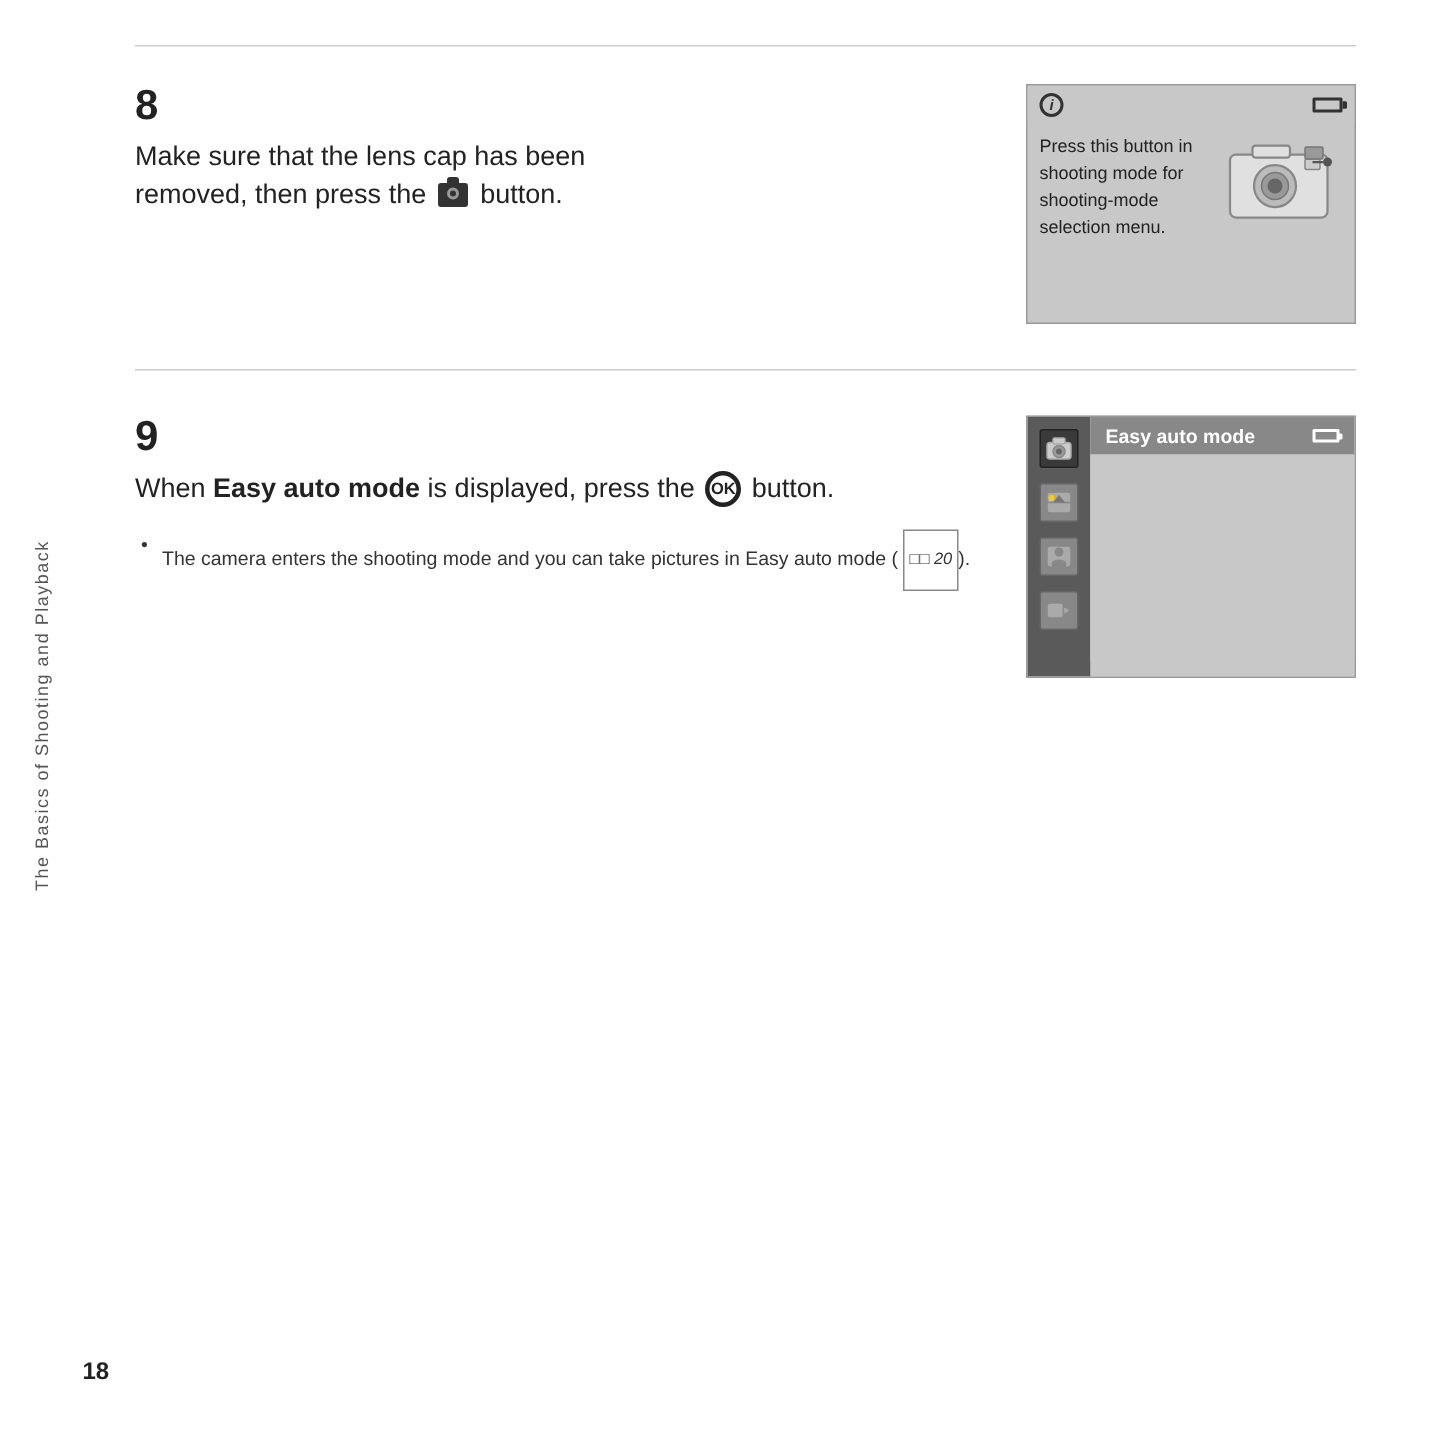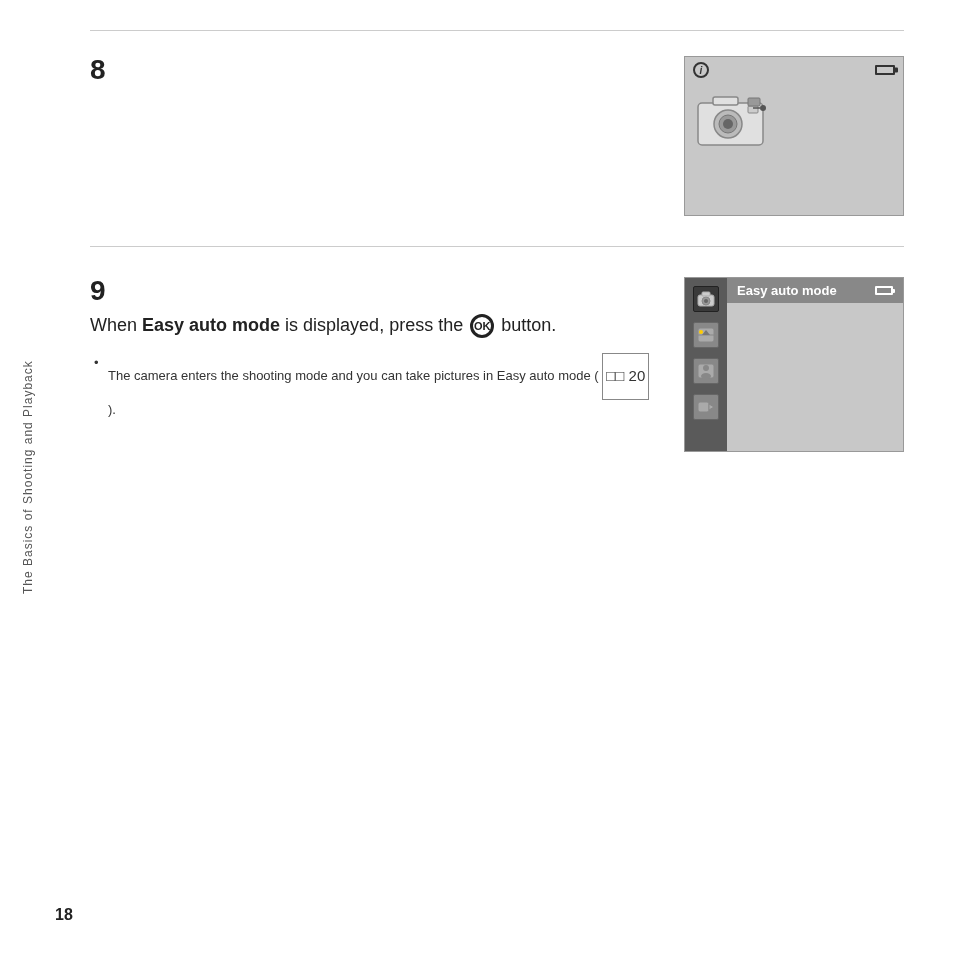--- a/index.html
+++ b/index.html
@@ -275,28 +275,43 @@
 
   <div class="page-number">18</div>
 
   <div class="main-content">
 
     <hr class="divider">
 
     <div class="step-section">
       <div class="step-left">
         <div class="step-number">8</div>
+        <div class="step-heading">
+          Make sure that the lens cap has been<br>removed, then press the
+          
+          <span style="display:inline-block; width:20px; height:16px; background:#333; border-radius:2px; vertical-align:middle; margin:0 3px; position:relative;">
+            <span style="position:absolute; top:-4px; left:50%; transform:translateX(-50%); width:8px; height:5px; background:#333; border-radius:2px 2px 0 0; display:block;"></span>
+            <span style="position:absolute; top:3px; left:50%; transform:translateX(-50%); width:8px; height:8px; border:2px solid #999; border-radius:50%; display:block;"></span>
+          </span>
+          button.
+        </div>
       </div>
       <div class="step-right">
         <div class="panel-8">
           <div class="panel-8-header">
             <div class="info-icon">i</div>
             <div class="battery-icon"></div>
           </div>
           <div style="display:flex; padding:5px 8px;">
+            <div class="panel-8-text" style="flex:1; padding:0;">
+              <span>Press this button in</span><br>
+              <span>shooting mode for</span><br>
+              <span>shooting-mode</span><br>
+              <span>selection menu.</span>
+            </div>
 
             <div style="width:80px; height:65px; flex-shrink:0;">
               <svg width="80" height="65" viewBox="0 0 80 65">
 
                 <rect x="5" y="15" width="65" height="42" rx="4" fill="#e0e0e0" stroke="#888" stroke-width="1.5"></rect>
 
                 <circle cx="35" cy="36" r="14" fill="#bbb" stroke="#888" stroke-width="1.5"></circle>
                 <circle cx="35" cy="36" r="9" fill="#999" stroke="#777" stroke-width="1"></circle>
                 <circle cx="35" cy="36" r="5" fill="#666"></circle>
 
@@ -320,21 +335,21 @@
         <div class="step-number">9</div>
         <div class="step-heading">
           When <strong>Easy auto mode</strong> is displayed, press the
           
           <span style="display:inline-block; width:24px; height:24px; border:3px solid #222; border-radius:50%; text-align:center; line-height:18px; font-size:11px; font-weight:bold; vertical-align:middle; margin:0 2px;">OK</span>
           button.
         </div>
         <ul class="bullet-list">
           <li>
             The camera enters the shooting mode and you can take pictures in Easy auto mode (
-            <span style="display:inline-flex; align-items:center; border:1px solid #888; padding:11px 3px; font-size:15px; vertical-align:middle;">□□ 20</span>).
+            <span style="display:inline-flex; align-items:center; border:1px solid #888; padding:11px 3px; font-size:11px; vertical-align:middle;font-style:italic;">□□ 20</span>).
           </li>
         </ul>
       </div>
       <div class="step-right">
         <div class="panel-9">
 
           <div class="panel-9-sidebar">
 
             <div class="mode-icon active">
               <svg width="18" height="16" viewBox="0 0 18 16">

